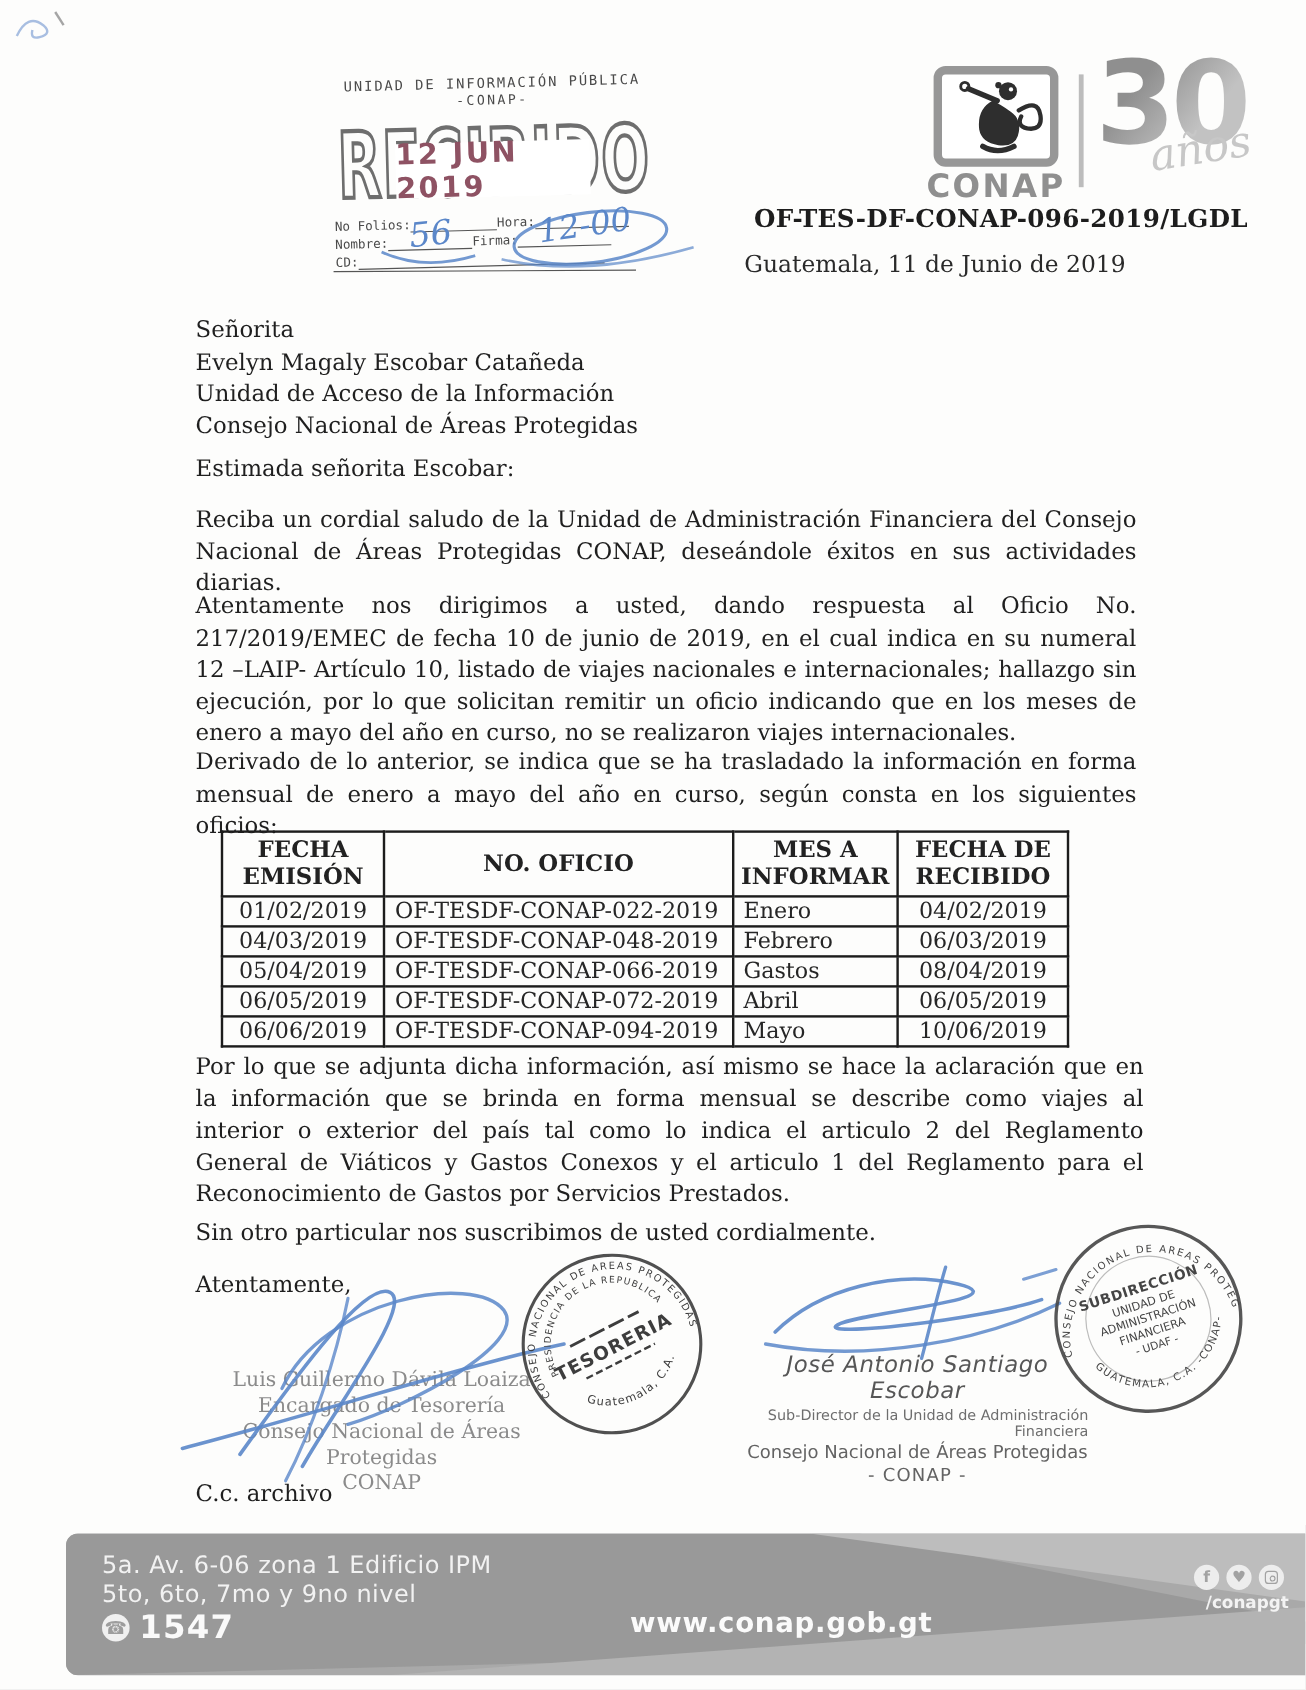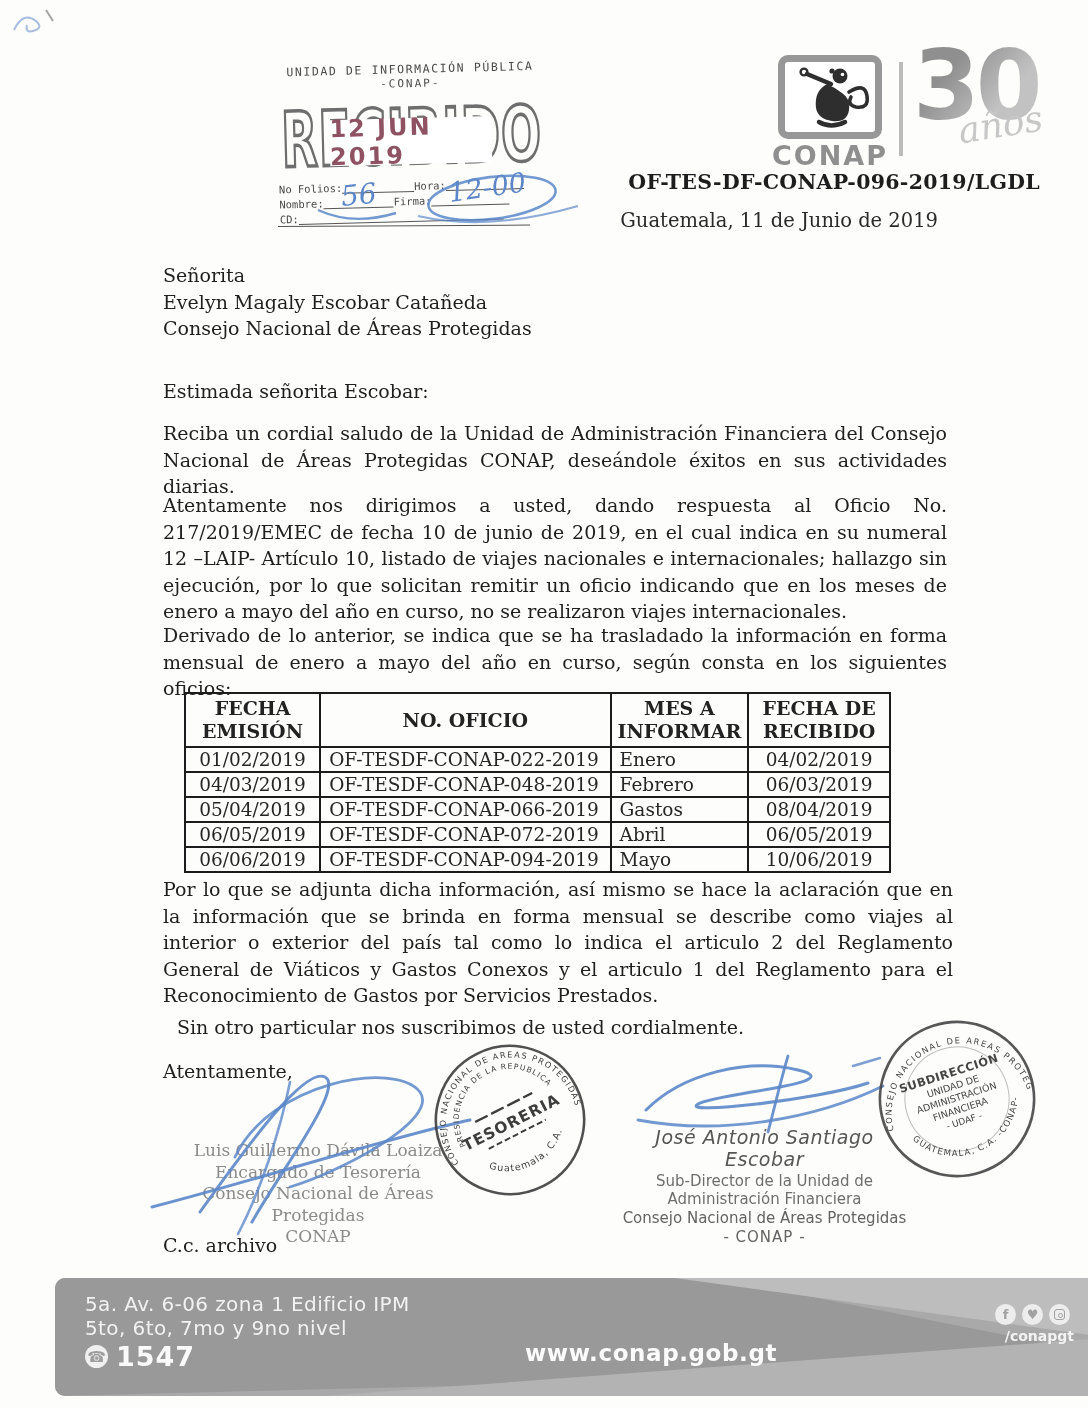--- a/index.html
+++ b/index.html
@@ -45,37 +45,37 @@
 
   
   .bodytext { font-size:19px; line-height:26.5px; color:#1f1f1f; }
   .just { text-align:justify; }
   .recipient { left:163px; top:262px; width:430px; }
   .salut { left:163px; top:378px; }
   .p1 { left:163px; top:420px; width:784px; }
   .p2 { left:163px; top:492px; width:784px; }
   .p3 { left:163px; top:622px; width:784px; }
   .p4 { left:163px; top:876px; width:790px; }
-  .closing { left:163px; top:1014px;margin-left:14px; }
+  .closing { left:163px; top:1014px; }
   .valed { left:163px; top:1058px; }
   .ccline { left:163px; top:1232px; }
 
   
   .oftable { left:184px; top:692px; width:707px; border-collapse:collapse; font-size:18.5px; }
   .oftable th, .oftable td { border:2.4px solid #1c1c1c; padding:1px 8px; }
   .oftable th { font-size:19px; text-align:center; line-height:23px; padding:3px 6px; }
   .oftable td { color:#262626; }
   .col-c { text-align:center; }
   .w1 { width:136px; } .w2 { width:306px; } .w3 { width:122px; } .w4 { width:143px; }
 
   
   .sigL-text { left:158px; top:1140px; width:320px; text-align:center; color:#8b8b8b; font-size:17px; line-height:21.5px; }
   .sigR-text { left:622px; top:1126px; width:285px; text-align:center; font-family:"DejaVu Sans", sans-serif; }
   .sigR-name { font-weight:normal; font-style:italic; font-size:19px; color:#565656; letter-spacing:.5px; }
-  .sigR-t1 { font-size:15px; color:#6e6e6e; margin-top:2px; }
+  .sigR-t1 { font-size:12px; color:#6e6e6e; margin-top:2px;text-align:right; }
   .sigR-t2 { font-size:15px; color:#636363; margin-top:1px; }
   .sigR-t3 { font-size:15px; color:#636363; margin-top:1px; letter-spacing:1px; }
   .sig-svg { pointer-events:none; }
   .stampL { left:426px; top:1036px; width:168px; height:168px; transform:rotate(-27deg); }
   .stampR { left:872px; top:1014px; width:170px; height:170px; transform:rotate(-18deg); }
 
   
   .footer { left:55px; top:1278px; width:1033px; height:118px; background:#a9a9a9; border-radius:10px 0 0 10px; overflow:hidden;
     font-family:"DejaVu Sans", sans-serif; }
   .f-shape { position:absolute; inset:0; }
@@ -160,20 +160,21 @@
   <div class="abs logo-anios">años</div>
 
   <div class="abs refblock">
     <div class="ref-no">OF-TES-DF-CONAP-096-2019/LGDL</div>
     <div class="ref-date">Guatemala, 11 de Junio de 2019</div>
   </div>
 
   <div class="abs recipient bodytext">
     <div>Señorita</div>
     <div>Evelyn Magaly Escobar Catañeda</div>
+    <div>Unidad de Acceso de la Información</div>
     <div>Consejo Nacional de Áreas Protegidas</div>
   </div>
 
   <div class="abs salut bodytext">Estimada señorita Escobar:</div>
 
   <div class="abs p1 bodytext just">Reciba un cordial saludo de la Unidad de Administración Financiera del Consejo Nacional de Áreas Protegidas CONAP, deseándole éxitos en sus actividades diarias.</div>
   <div class="abs p2 bodytext just">Atentamente nos dirigimos a usted, dando respuesta al Oficio No. 217/2019/EMEC de fecha 10 de junio de 2019, en el cual indica en su numeral 12 –LAIP- Artículo 10, listado de viajes nacionales e internacionales; hallazgo sin ejecución, por lo que solicitan remitir un oficio indicando que en los meses de enero a mayo del año en curso, no se realizaron viajes internacionales.</div>
   <div class="abs p3 bodytext just">Derivado de lo anterior, se indica que se ha trasladado la información en forma mensual de enero a mayo del año en curso, según consta en los siguientes oficios:</div>
 
   <table class="abs oftable">

